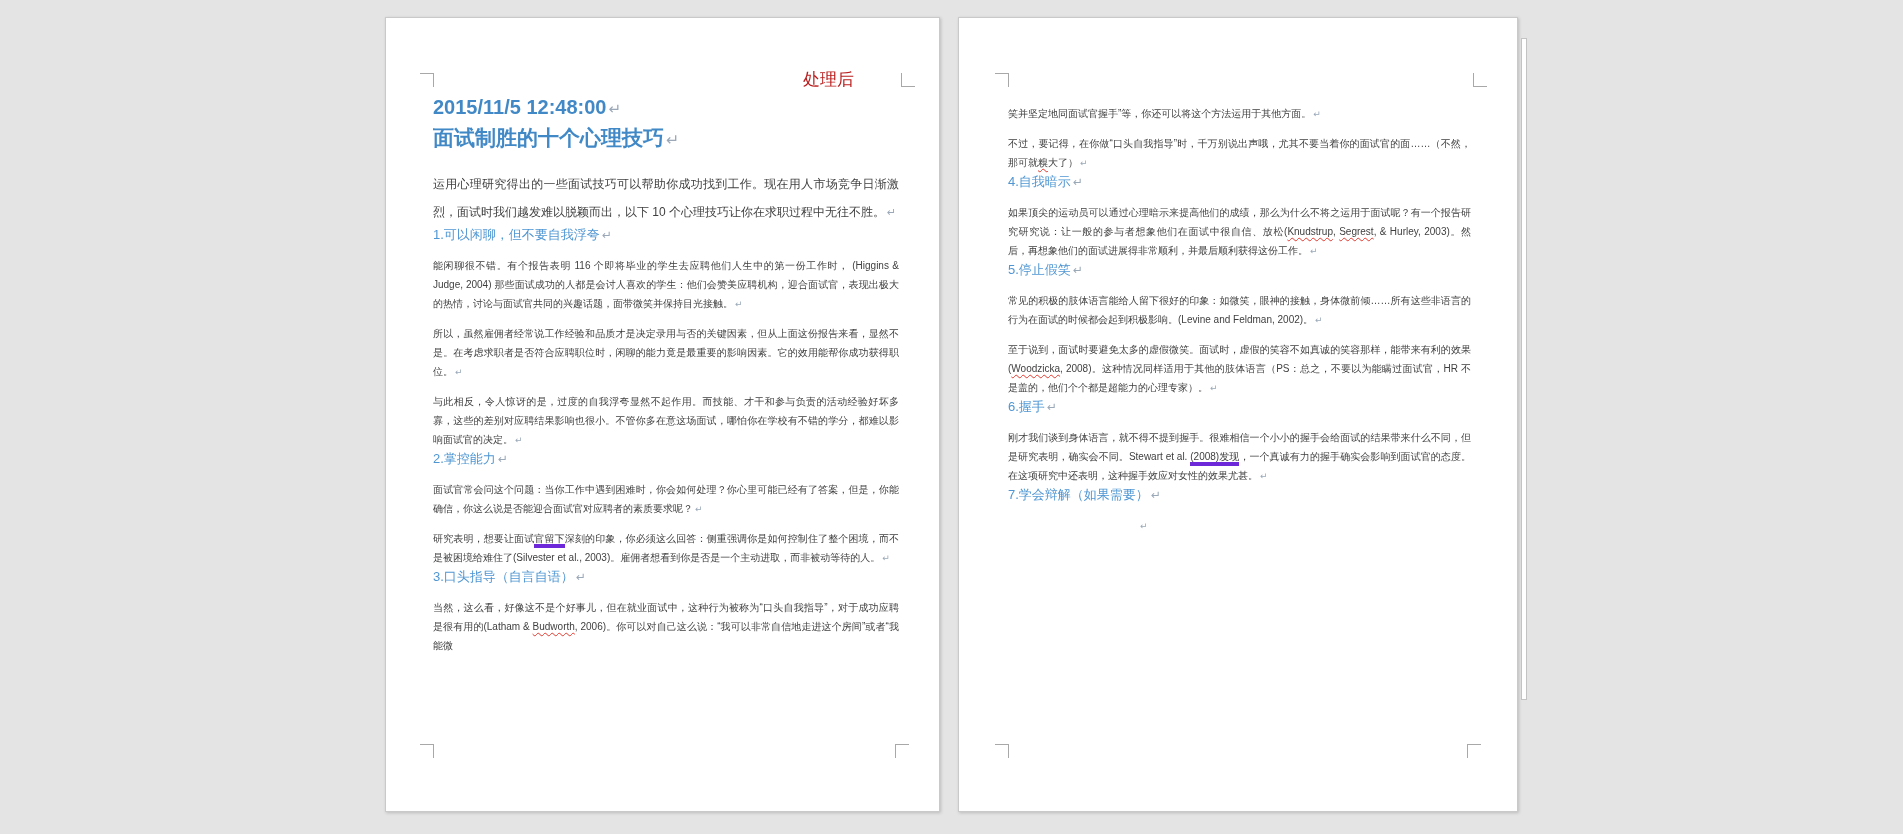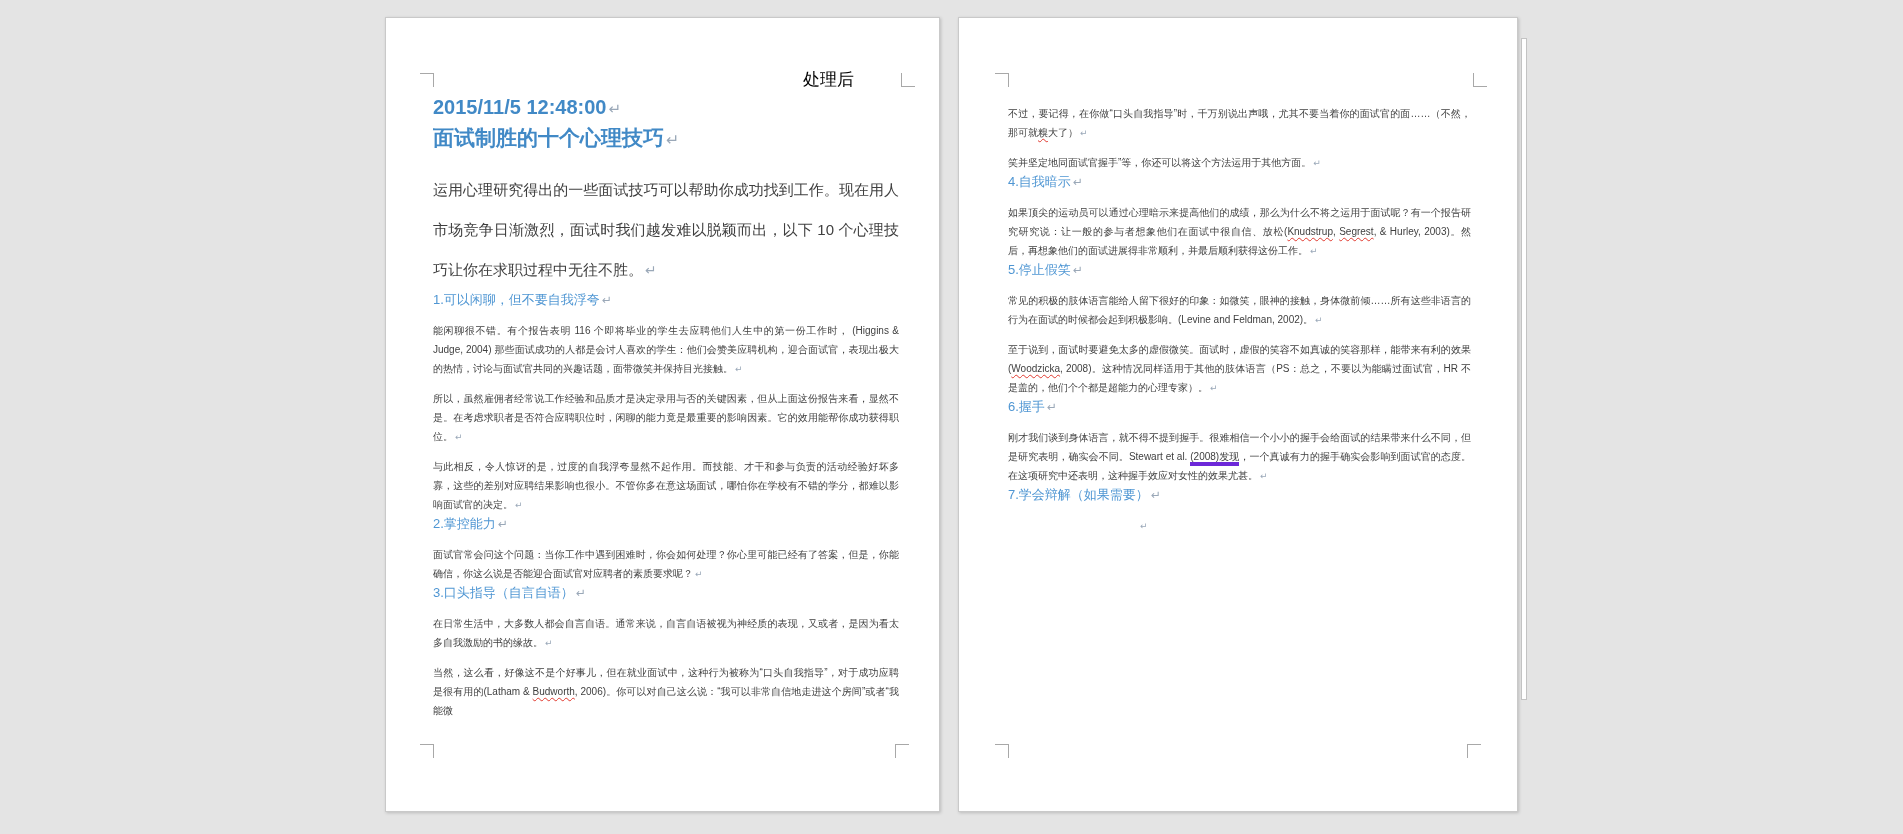--- a/index.html
+++ b/index.html
@@ -43,30 +43,30 @@
   .page-1 .crop.bl{left:34px;top:726px;border-top-width:1px;border-right-width:1px;}
   .page-1 .crop.br{left:509px;top:726px;border-top-width:1px;border-left-width:1px;}
   .page-2 .crop.tl{left:36px;top:55px;border-top-width:1px;border-right-width:1px;}
   .page-2 .crop.tr{left:514px;top:55px;border-left-width:1px;border-bottom-width:1px;}
   .page-2 .crop.bl{left:36px;top:726px;border-top-width:1px;border-right-width:1px;}
   .page-2 .crop.br{left:508px;top:726px;border-top-width:1px;border-left-width:1px;}
 
   .annotation{
     position:absolute;
     top:52px;right:85px;
-    color:#000000;
+    color:#b91c1c;
     font-size:17px;
     line-height:20px;
     white-space:nowrap;
   }
 
   
   .b-date{font-size:20px;line-height:26px;font-weight:bold;color:#4189c6;}
   .b-title{font-size:21px;line-height:28px;font-weight:bold;color:#4189c6;margin-top:2px;}
-  .b-intro{font-size:15px;line-height:40px;margin-top:16px;text-align:justify;}
+  .b-intro{font-size:12px;line-height:28px;margin-top:16px;text-align:justify;}
   .b-h2{font-size:13px;line-height:18px;color:#4f96d3;margin-bottom:12px;}
   .b-p{font-size:10px;line-height:19px;margin-top:10px;text-align:justify;}
   .b-pmark{font-size:10px;line-height:19px;margin-top:12px;padding-left:130px;}
 
   .pilcrow{color:#9aa8b8;font-weight:normal;margin-left:2px;font-size:0.92em;}
   .b-date .pilcrow,.b-title .pilcrow{font-size:0.75em;}
 
   .u-wavy-red{
     text-decoration-line:underline;
     text-decoration-style:wavy;
@@ -92,34 +92,34 @@
     <div class="text-area">
         <div class="b-date"><span>2015/11/5 12:48:00</span><span class="pilcrow">↵</span></div>
         <div class="b-title"><span>面试制胜的十个心理技巧</span><span class="pilcrow">↵</span></div>
         <div class="b-intro"><span>运用心理研究得出的一些面试技巧可以帮助你成功找到工作。现在用人市场竞争日渐激烈，面试时我们越发难以脱颖而出，以下 10 个心理技巧让你在求职过程中无往不胜。</span><span class="pilcrow">↵</span></div>
         <div class="b-h2"><span>1.可以闲聊，但不要自我浮夸</span><span class="pilcrow">↵</span></div>
         <div class="b-p"><span>能闲聊很不错。有个报告表明 116 个即将毕业的学生去应聘他们人生中的第一份工作时， (Higgins &amp; Judge, 2004) 那些面试成功的人都是会讨人喜欢的学生：他们会赞美应聘机构，迎合面试官，表现出极大的热情，讨论与面试官共同的兴趣话题，面带微笑并保持目光接触。</span><span class="pilcrow">↵</span></div>
         <div class="b-p"><span>所以，虽然雇佣者经常说工作经验和品质才是决定录用与否的关键因素，但从上面这份报告来看，显然不是。在考虑求职者是否符合应聘职位时，闲聊的能力竟是最重要的影响因素。它的效用能帮你成功获得职位。</span><span class="pilcrow">↵</span></div>
         <div class="b-p"><span>与此相反，令人惊讶的是，过度的自我浮夸显然不起作用。而技能、才干和参与负责的活动经验好坏多寡，这些的差别对应聘结果影响也很小。不管你多在意这场面试，哪怕你在学校有不错的学分，都难以影响面试官的决定。</span><span class="pilcrow">↵</span></div>
         <div class="b-h2"><span>2.掌控能力</span><span class="pilcrow">↵</span></div>
         <div class="b-p"><span>面试官常会问这个问题：当你工作中遇到困难时，你会如何处理？你心里可能已经有了答案，但是，你能确信，你这么说是否能迎合面试官对应聘者的素质要求呢？</span><span class="pilcrow">↵</span></div>
+        <div class="b-p"><span>研究表明，想要让面试</span><span class="u-solid-blue">官留下</span><span>深刻的印象，你必须这么回答：侧重强调你是如何控制住了整个困境，而不是被困境给难住了(Silvester et al., 2003)。雇佣者想看到你是否是一个主动进取，而非被动等待的人。</span><span class="pilcrow">↵</span></div>
         <div class="b-h2"><span>3.口头指导（自言自语）</span><span class="pilcrow">↵</span></div>
-        <div class="b-p"><span>在日常生活中，大多数人都会自言自语。通常来说，自言自语被视为神经质的表现，又或者，是因为看太多自我激励的书的缘故。</span><span class="pilcrow">↵</span></div>
         <div class="b-p"><span>当然，这么看，好像这不是个好事儿，但在就业面试中，这种行为被称为“口头自我指导”，对于成功应聘是很有用的(Latham &amp; </span><span class="u-wavy-red">Budworth</span><span>, 2006)。你可以对自己这么说：“我可以非常自信地走进这个房间”或者“我能微</span></div>
       </div>
   </div>
 
   <div class="page page-2">
     <div class="crop tl"></div>
     <div class="crop tr"></div>
     <div class="crop bl"></div>
     <div class="crop br"></div>
     <div class="text-area">
+        <div class="b-p"><span>笑并坚定地同面试官握手”等，你还可以将这个方法运用于其他方面。</span><span class="pilcrow">↵</span></div>
         <div class="b-p"><span>不过，要记得，在你做“口头自我指导”时，千万别说出声哦，尤其不要当着你的面试官的面……（不然，那可就</span><span class="u-wavy-red">糗</span><span>大了）</span><span class="pilcrow">↵</span></div>
-        <div class="b-p"><span>笑并坚定地同面试官握手”等，你还可以将这个方法运用于其他方面。</span><span class="pilcrow">↵</span></div>
         <div class="b-h2"><span>4.自我暗示</span><span class="pilcrow">↵</span></div>
         <div class="b-p"><span>如果顶尖的运动员可以通过心理暗示来提高他们的成绩，那么为什么不将之运用于面试呢？有一个报告研究研究说：让一般的参与者想象他们在面试中很自信、放松(</span><span class="u-wavy-red">Knudstrup</span><span>, </span><span class="u-wavy-red">Segrest</span><span>, &amp; Hurley, 2003)。然后，再想象他们的面试进展得非常顺利，并最后顺利获得这份工作。</span><span class="pilcrow">↵</span></div>
         <div class="b-h2"><span>5.停止假笑</span><span class="pilcrow">↵</span></div>
         <div class="b-p"><span>常见的积极的肢体语言能给人留下很好的印象：如微笑，眼神的接触，身体微前倾……所有这些非语言的行为在面试的时候都会起到积极影响。(Levine and Feldman, 2002)。</span><span class="pilcrow">↵</span></div>
         <div class="b-p"><span>至于说到，面试时要避免太多的虚假微笑。面试时，虚假的笑容不如真诚的笑容那样，能带来有利的效果(</span><span class="u-wavy-red">Woodzicka</span><span>, 2008)。这种情况同样适用于其他的肢体语言（PS：总之，不要以为能瞒过面试官，HR 不是盖的，他们个个都是超能力的心理专家）。</span><span class="pilcrow">↵</span></div>
         <div class="b-h2"><span>6.握手</span><span class="pilcrow">↵</span></div>
         <div class="b-p"><span>刚才我们谈到身体语言，就不得不提到握手。很难相信一个小小的握手会给面试的结果带来什么不同，但是研究表明，确实会不同。Stewart et al. </span><span class="u-solid-blue">(2008)发现</span><span>，一个真诚有力的握手确实会影响到面试官的态度。在这项研究中还表明，这种握手效应对女性的效果尤甚。</span><span class="pilcrow">↵</span></div>
         <div class="b-h2"><span>7.学会辩解（如果需要）</span><span class="pilcrow">↵</span></div>
         <div class="b-pmark"><span class="pilcrow">↵</span></div>
       </div>

